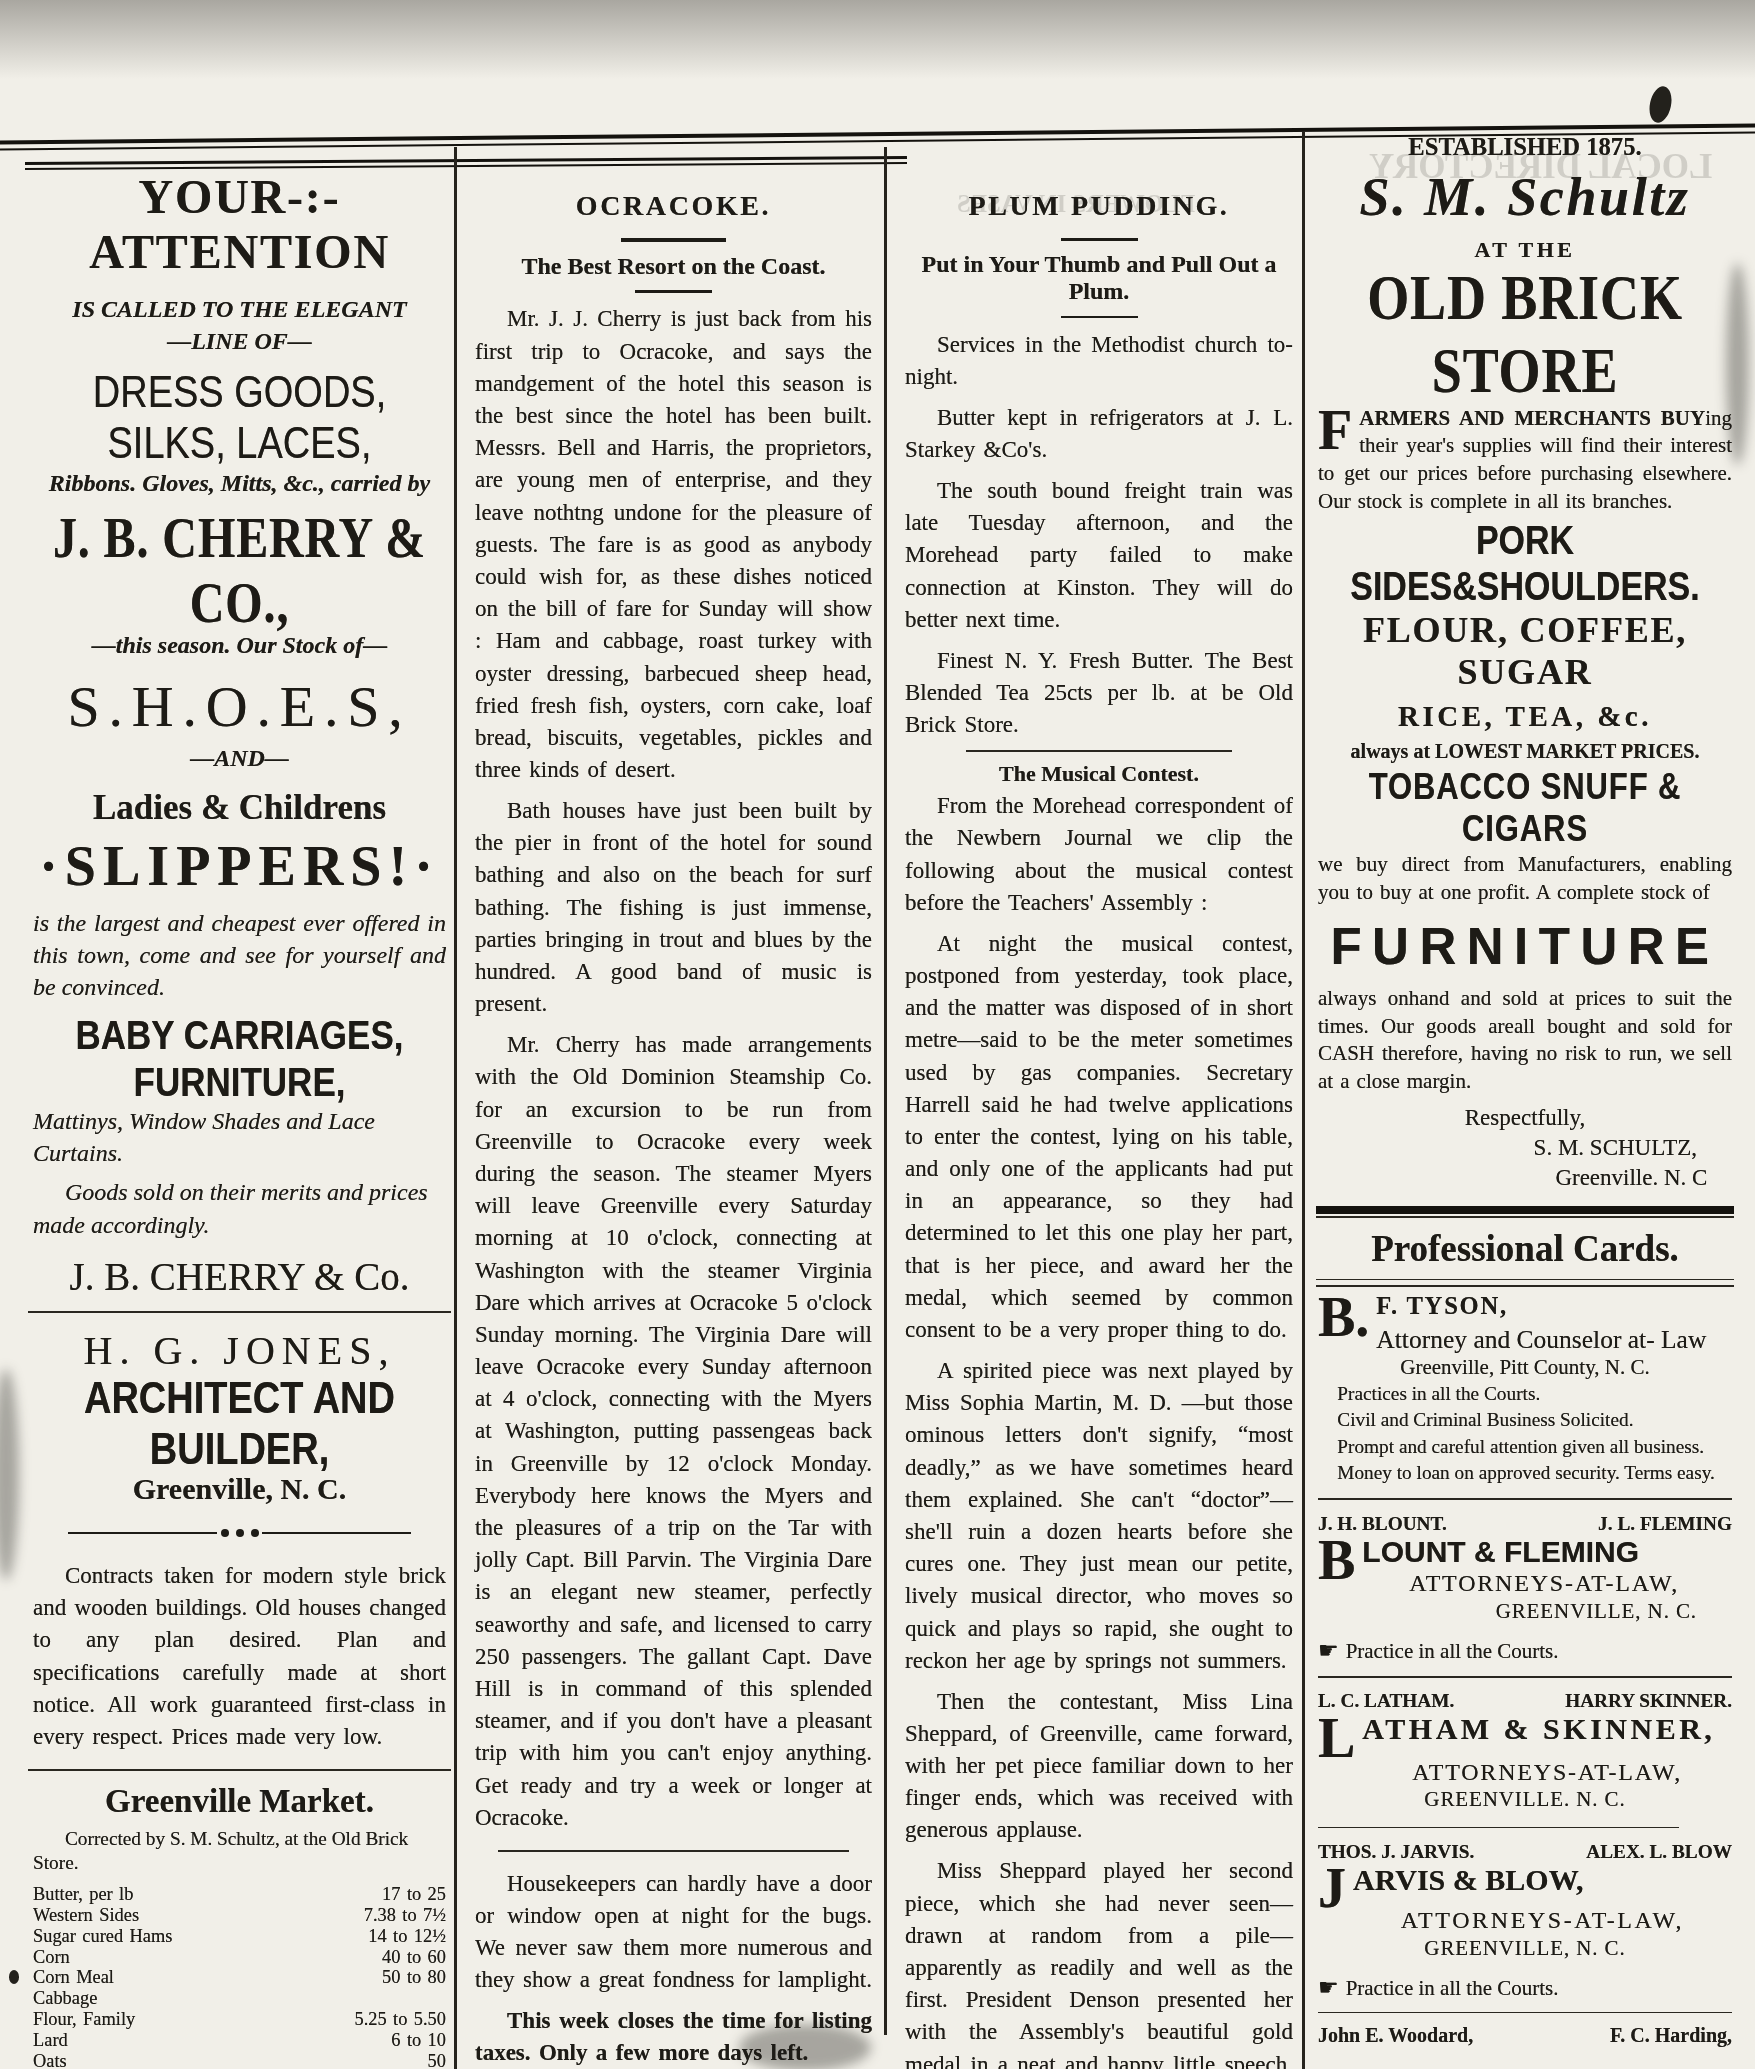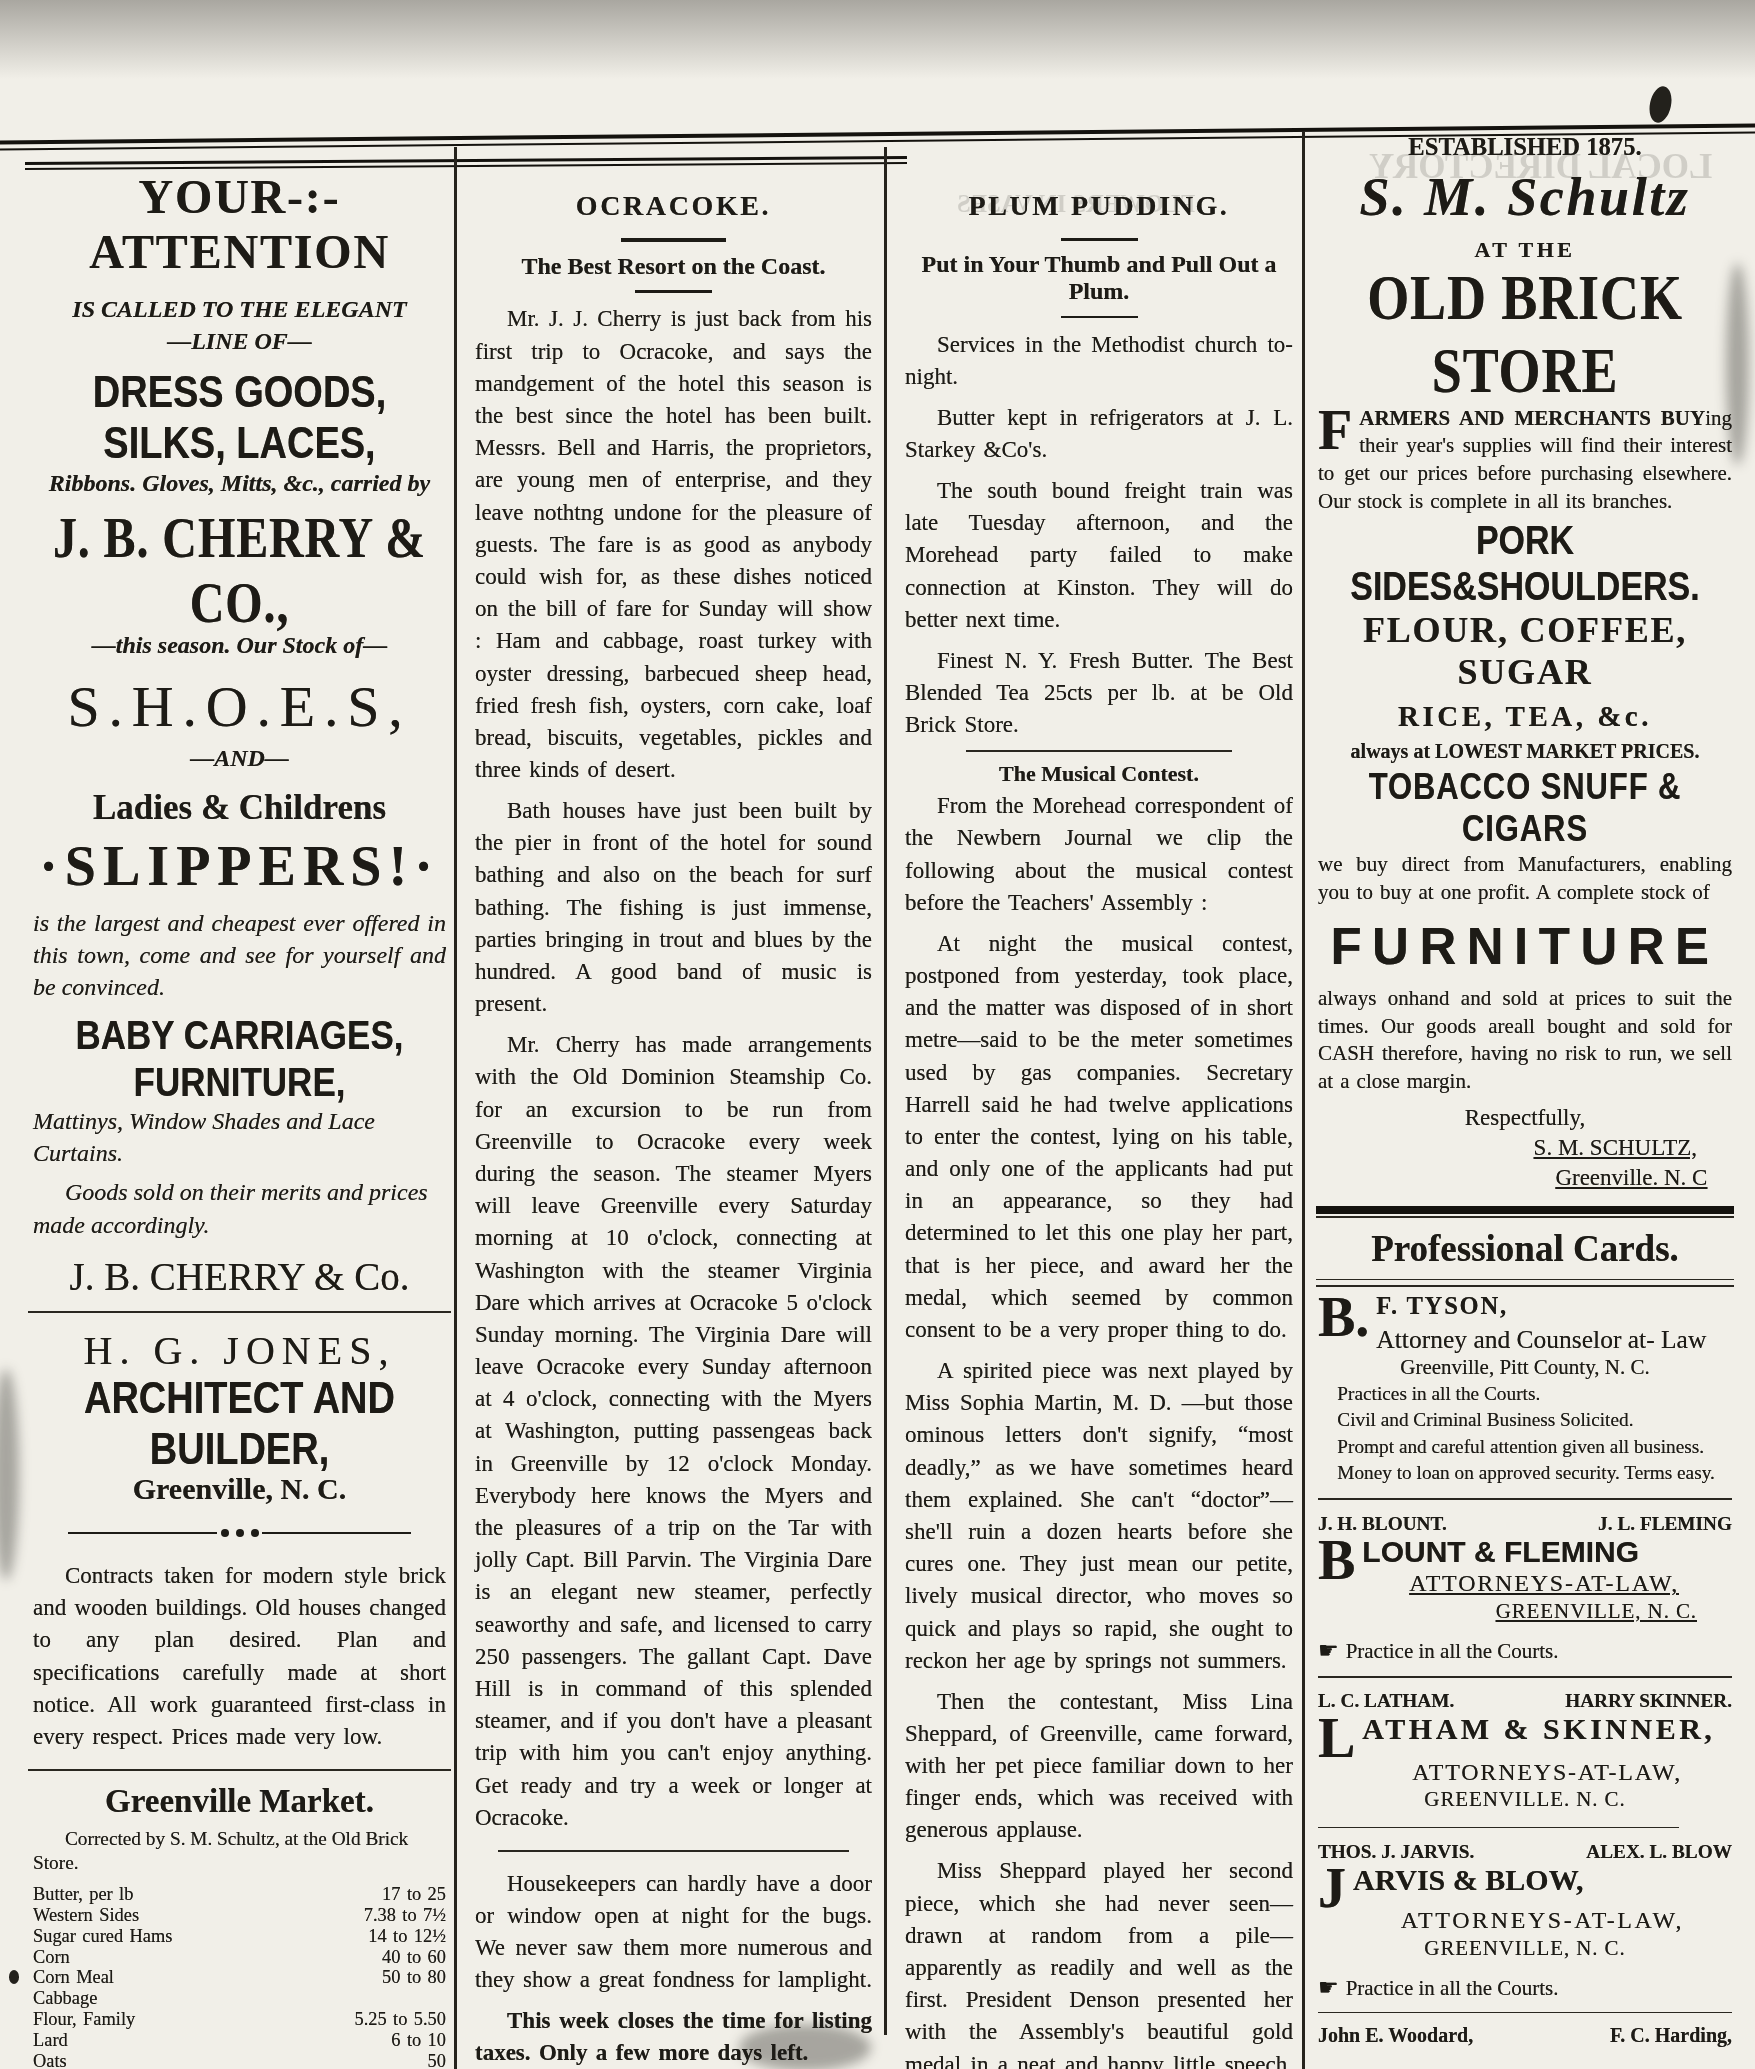--- a/index.html
+++ b/index.html
@@ -23,36 +23,36 @@
   #v2{left:884px;top:147px;bottom:35px;}
   #v3{left:1302px;top:132px;bottom:0;}
   
   .col{position:absolute;}
   #col1{left:33px;top:169px;width:413px;}
   #col2{left:475px;top:174px;width:397px;}
   #col3{left:905px;top:174px;width:388px;}
   #col4{left:1318px;top:133px;width:414px;}
   
   .center{text-align:center;}
-  .right{text-align:right;text-decoration:underline;}
+  .right{text-align:right;}
   .j{text-align:justify;}
   .b{font-weight:bold;}
   .body{font-size:23px;line-height:1.40;word-spacing:2.6px;margin:0 0 8.8px 0;}
   .ind{text-indent:32px;}
   .cond{display:inline-block;transform:scaleY(1.18);transform-origin:center;}
   .sans{font-family:"Liberation Sans", sans-serif;}
   
   .srule{width:105px;height:4.4px;background:#1d1b16;margin:10.5px auto;}
   .srule.thin{width:77px;height:2.6px;}
   .hline{height:1.8px;background:#2a2720;margin:14px 0;}
   .hline.full{margin:12.3px -5.3px;}
   
   .a-your{font-size:48px;font-weight:bold;letter-spacing:1.8px;margin:0 0 14px;}
   .a-sub{font-size:24px;font-weight:bold;font-style:italic;line-height:1.35;}
-  .a-goods{font-size:38px;font-weight:bold;margin:17.6px 0 5.3px;}
+  .a-goods{font-size:38px;font-weight:normal;margin:17.6px 0 5.3px;}
   .a-firm{font-size:48px;font-weight:bold;margin:16px 0 3.5px;letter-spacing:0.9px;}
   .a-shoes{font-size:58px;letter-spacing:8.8px;margin:12.3px 0 1.8px;}
   .a-ladies{font-size:35px;font-weight:bold;margin:14px 0 0;}
   .a-slippers{font-size:56px;font-weight:bold;letter-spacing:7px;margin:5.3px 0 8.8px;}
   .a-pitch{font-size:24px;font-style:italic;line-height:1.35;margin:7px 0;}
   .a-baby{font-size:35px;font-weight:bold;margin:14px 0 5.3px;}
   .a-sign{font-size:39px;margin:12.3px 0 3.5px;}
   .jones-name{font-size:40px;letter-spacing:7px;margin:14px 0 5.3px;}
   .jones-title{font-size:38px;font-weight:bold;margin:7px 0 5.3px;}
   .jones-city{font-size:30px;font-weight:bold;margin:3.5px 0 0;}

